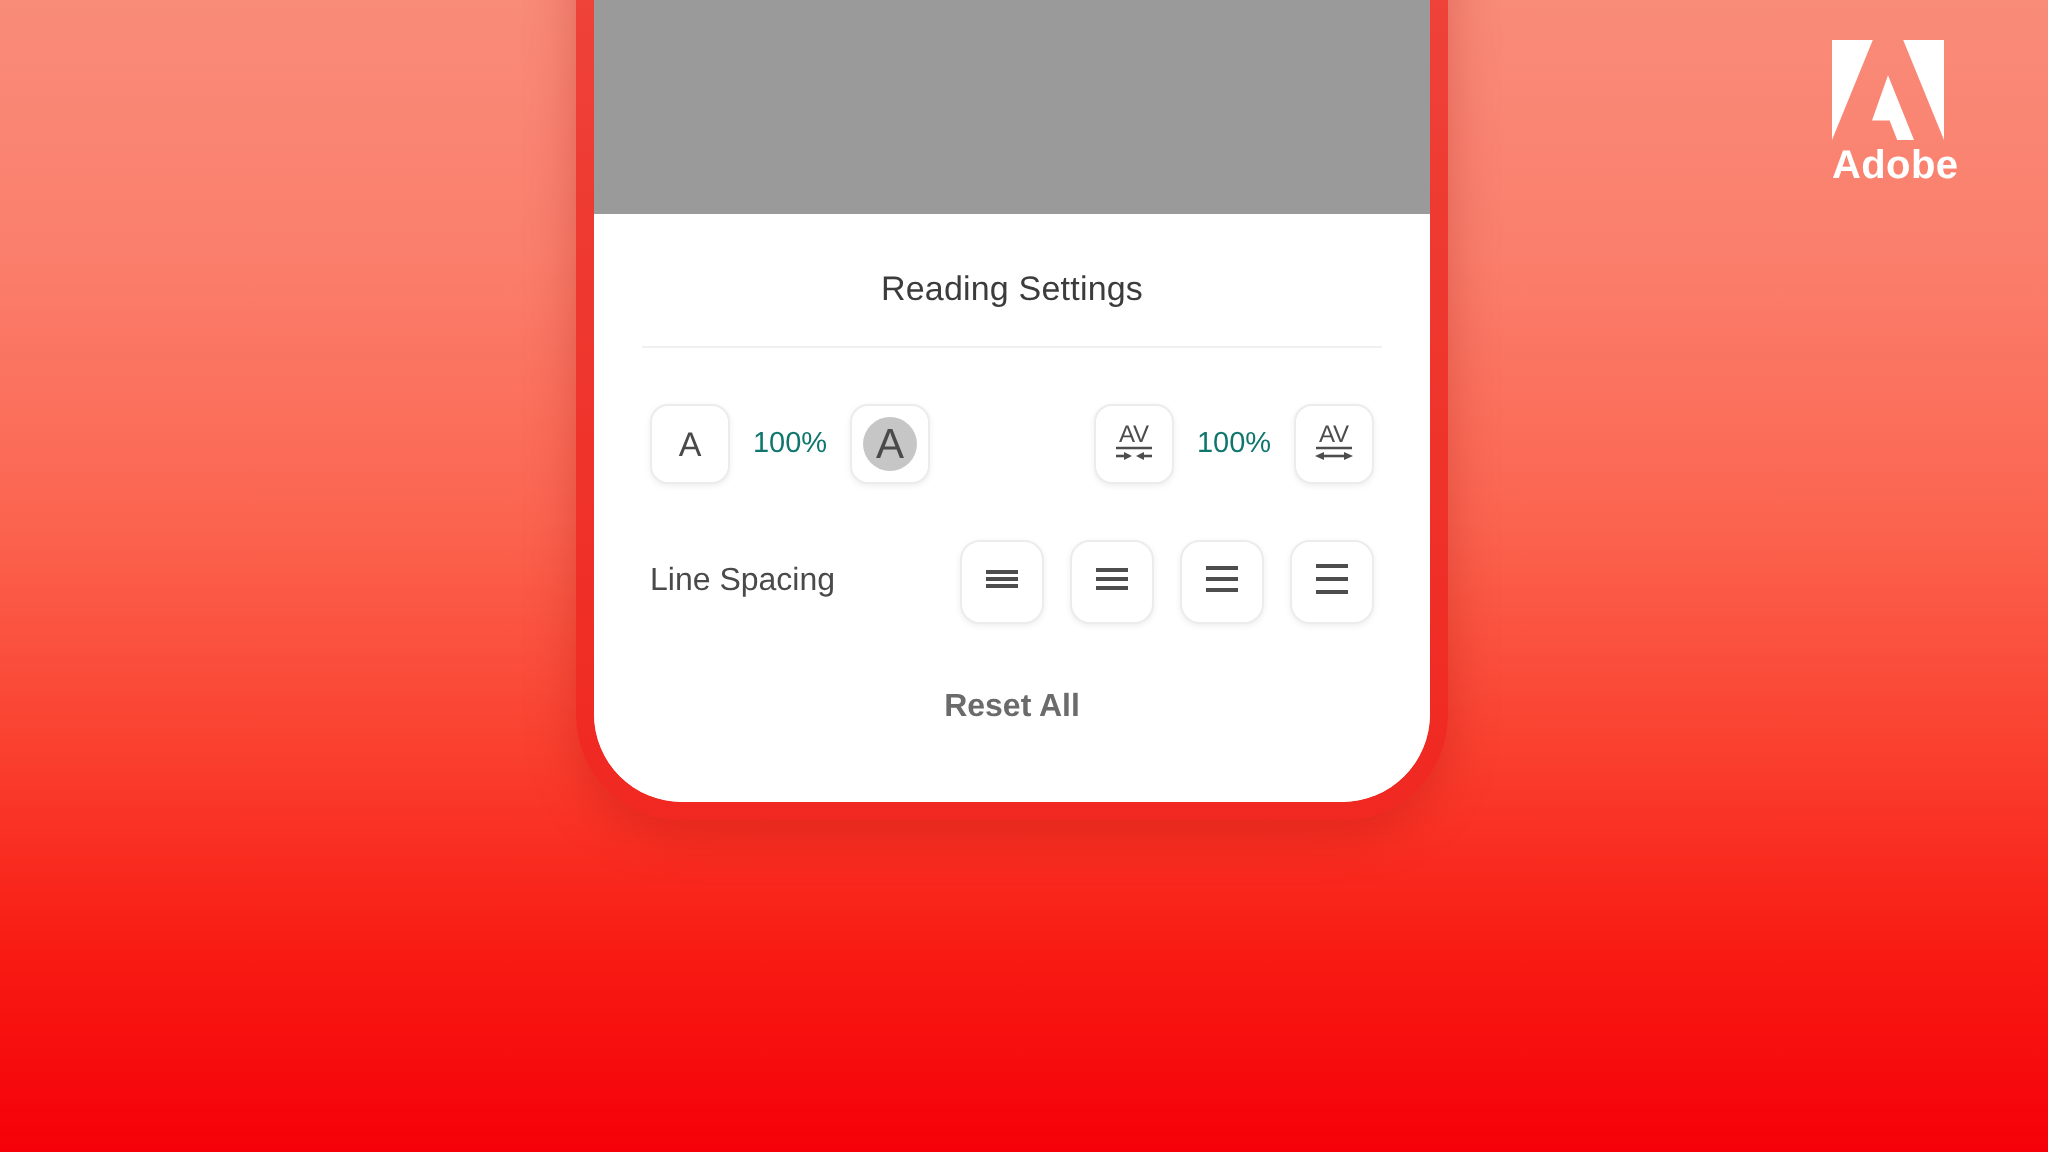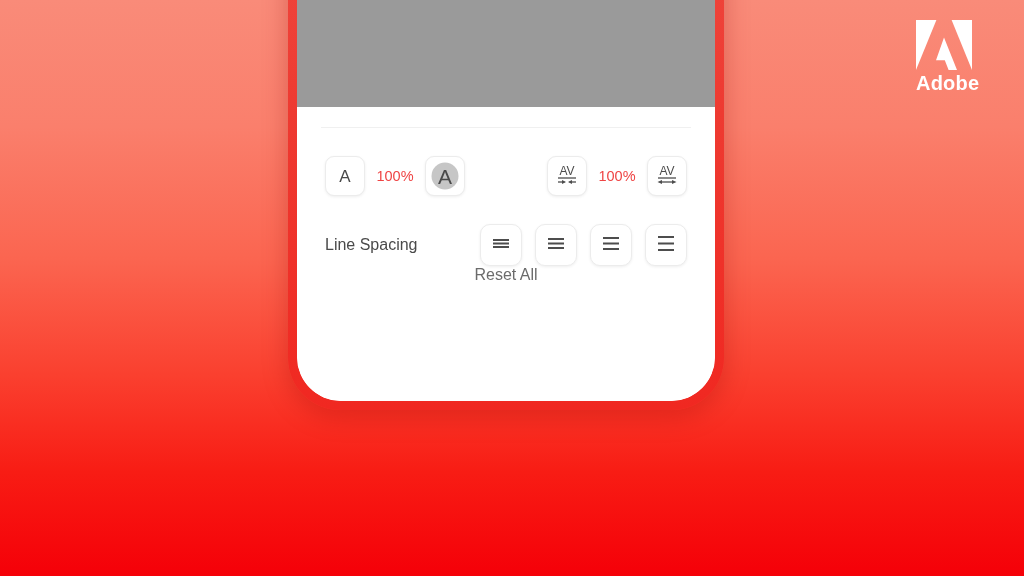--- a/index.html
+++ b/index.html
@@ -83,21 +83,21 @@
     width:40px; height:40px;
     border-radius:9px;
     background:#ffffff;
     border:1px solid #ececec;
     box-shadow:0 1px 3px rgba(0,0,0,.07);
     display:flex; align-items:center; justify-content:center;
     position:relative;
     cursor:pointer;
   }
   .pct{
-    font-size:14.5px; color:#ef4444; min-width:38px; text-align:center;
+    font-size:14.5px; color:#0f766e; min-width:38px; text-align:center;
   }
   .glyph-A{
     font-size:17px; color:#4a4a4a; line-height:1;
     font-family:"Liberation Sans", sans-serif;
     position:relative; z-index:2;
   }
   .glyph-A.big{ font-size:21px; }
   .press-circle{
     position:absolute; left:50%; top:50%;
     transform:translate(-50%,-50%);
@@ -115,22 +115,23 @@
   #line-spacing-label{
     font-size:16px; color:#4a4a4a;
   }
   #line-spacing-buttons{ display:flex; gap:13px; }
   .sq-btn.ls{ width:42px; height:42px; border-radius:10px; }
 
   
   #reset-all{
     text-align:center;
     font-size:16px;
-    font-weight:normal;
+    font-weight:bold;
     color:#6b6b6b;
+    margin-top:33px;
     cursor:pointer;
   }
 </style>
 </head>
 <body>
 
 <div id="adobe-logo">
   <span>
     <svg width="56" height="50" viewBox="0 0 56 50" aria-hidden="true">
       <path d="M20.4 0 H0 V50 Z" fill="#ffffff"></path>
@@ -143,20 +144,21 @@
 
 <div id="phone">
   <div id="phone-inner">
 
     <div id="document-backdrop">
       
     </div>
 
     <div id="reading-settings-sheet">
 
+      <div id="sheet-title">Reading Settings</div>
       <div id="sheet-divider"></div>
 
       <div class="row" id="controls-row">
 
         <div class="ctrl-group">
           <div class="sq-btn">
             <span class="glyph-A">A</span>
           </div>
           <div class="pct">100%</div>
           <div class="sq-btn">

